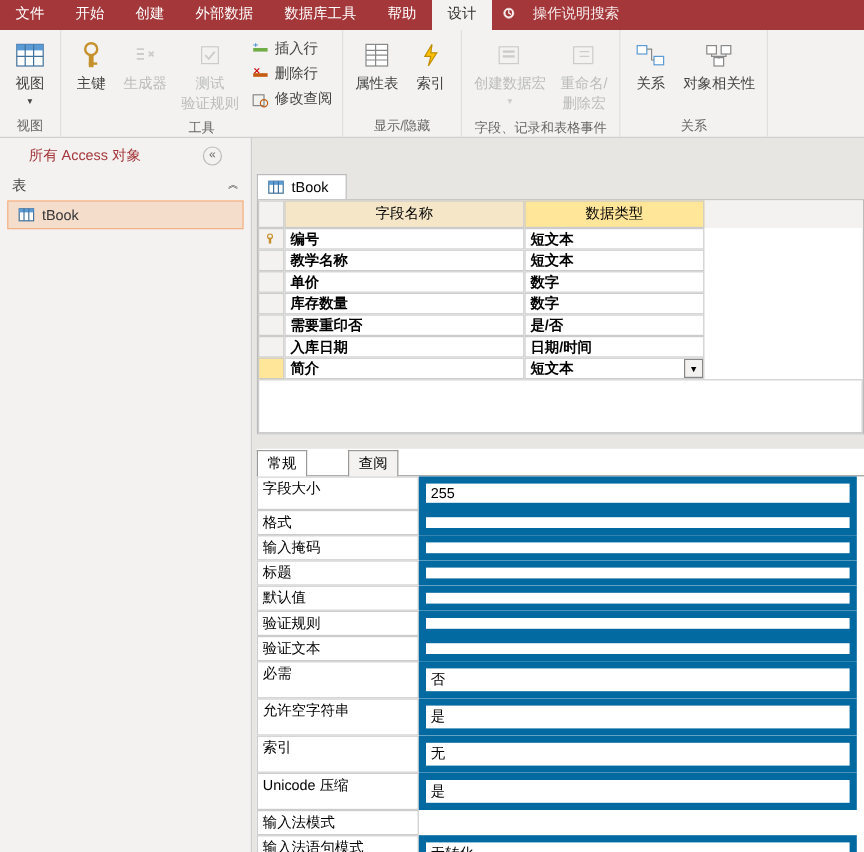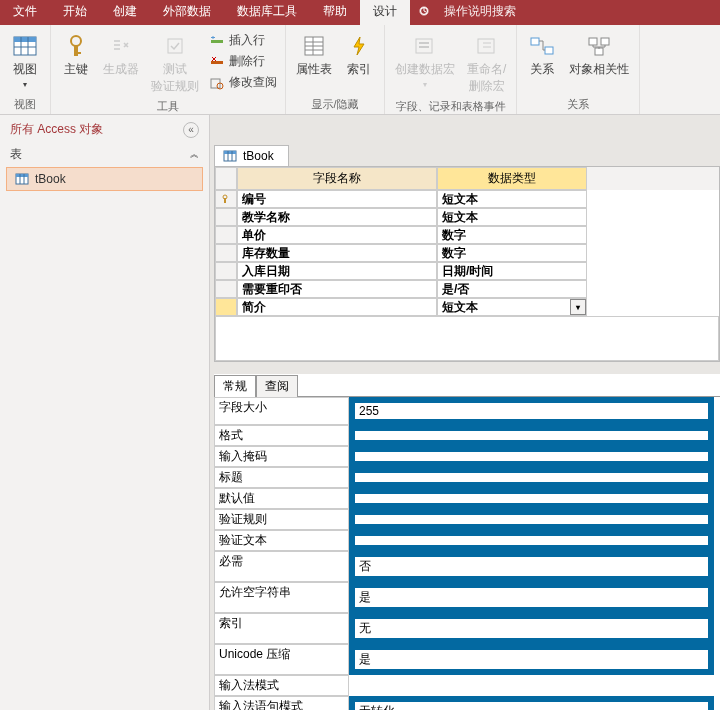--- a/index.html
+++ b/index.html
@@ -15,21 +15,21 @@
 .ribbon-group .controls{flex:1;display:flex;align-items:flex-start;gap:4px;padding-top:4px;}
 .ribbon-group .label{text-align:center;font-size:11px;color:#666;padding:2px 0;}
 .rb-btn{display:flex;flex-direction:column;align-items:center;gap:2px;padding:2px 4px;min-width:38px;text-align:center;color:#444;}
 .rb-btn.disabled{color:#bbb;}
 .rb-btn .ico{width:28px;height:26px;display:flex;align-items:center;justify-content:center;}
 .rb-small-col{display:flex;flex-direction:column;gap:2px;}
 .rb-small{display:flex;align-items:center;gap:4px;color:#444;padding:1px 2px;}
 .rb-small .sico{width:16px;height:16px;display:inline-flex;align-items:center;justify-content:center;}
 .main{display:flex;height:595px;}
 .nav{width:210px;background:#f3f2f1;border-right:1px solid #d0cece;display:flex;flex-direction:column;}
-.nav-header{display:flex;align-items:center;justify-content:space-between;padding:6px 10px;font-size:15px;color:#a4373a;font-weight:400;}
+.nav-header{display:flex;align-items:center;justify-content:space-between;padding:6px 24px;font-size:15px;color:#a4373a;font-weight:400;}
 .nav-header .chev{width:16px;height:16px;border:1px solid #bbb;border-radius:8px;display:flex;align-items:center;justify-content:center;font-size:10px;color:#666;}
 .nav-sub{display:flex;align-items:center;justify-content:space-between;padding:2px 10px;color:#444;}
 .nav-item{display:flex;align-items:center;gap:6px;padding:4px 8px;margin:2px 6px;background:#f7caac88;color:#333;border:1px solid #f4b183;}
 .content{flex:1;background:#e8e6e3;display:flex;flex-direction:column;padding-left:4px;padding-top:30px;}
 .tab-bar{display:flex;align-items:flex-end;height:24px;}
 .doc-tab{background:#fff;border:1px solid #bbb;border-bottom:none;padding:3px 14px 3px 8px;display:flex;align-items:center;gap:6px;font-size:12px;}
 .grid-wrap{background:#fff;border:1px solid #bbb;flex:none;}
 .grid-head{display:flex;background:#f3f2f1;}
 .gh{border:1px solid #ccc;padding:2px 4px;text-align:center;background:#f5e6c8;}
 .gh.sel{background:#f5e6c8;}
@@ -39,21 +39,21 @@
 .grid-row .rowhead{width:22px;border:1px solid #ccc;background:#f3f2f1;display:flex;align-items:center;justify-content:center;}
 .grid-row.sel .rowhead{background:#ffe699;}
 .grid-row .cell{border:1px solid #ccc;padding:1px 4px;background:#fff;height:18px;line-height:15px;overflow:hidden;}
 .c-name{width:200px;}
 .c-type{width:150px;position:relative;}
 .c-type .dd-btn{position:absolute;right:0;top:0;width:16px;height:16px;border:1px solid #888;background:#f3f2f1;display:flex;align-items:center;justify-content:center;font-size:8px;}
 .blank-grid{height:45px;background:#fff;border:1px solid #ccc;margin-top:0;}
 .prop-pane{margin-top:12px;background:#fff;}
 .prop-tabs{display:flex;border-bottom:1px solid #999;}
 .prop-tabs .ptab{border:1px solid #999;border-bottom:none;padding:2px 8px;background:#fff;position:relative;top:1px;}
-.prop-tabs .ptab.inactive{background:#f3f2f1;}
+.prop-tabs .ptab.inactive{background:#f3f2f1;margin-left:34px;}
 .prop-grid .prow{display:flex;}
 .prop-grid .pname{width:135px;border:1px solid #ccc;padding:1px 4px;background:#fff;}
 .prop-grid .pval{width:365px;border:6px solid #0369a1;padding:1px 4px;background:#fff;}
 svg{display:block;}
 </style>
 </head>
 <body>
 
 <div class="ribbon-tabs">
   <div class="tab">文件</div>
@@ -302,27 +302,27 @@
             <div class="cell c-name">单价</div>
             <div class="cell c-type">数字</div>
           </div>
           <div class="grid-row">
             <div class="rowhead"></div>
             <div class="cell c-name">库存数量</div>
             <div class="cell c-type">数字</div>
           </div>
           <div class="grid-row">
             <div class="rowhead"></div>
+            <div class="cell c-name">需要重印否</div>
+            <div class="cell c-type">是/否</div>
+          </div>
+          <div class="grid-row">
+            <div class="rowhead"></div>
             <div class="cell c-name">入库日期</div>
             <div class="cell c-type">日期/时间</div>
-          </div>
-          <div class="grid-row">
-            <div class="rowhead"></div>
-            <div class="cell c-name">需要重印否</div>
-            <div class="cell c-type">是/否</div>
           </div>
           <div class="grid-row sel">
             <div class="rowhead"></div>
             <div class="cell c-name">简介</div>
             <div class="cell c-type">短文本<div class="dd-btn">▾</div></div>
           </div>
         </div>
       <div class="blank-grid"></div>
     </div>
 

